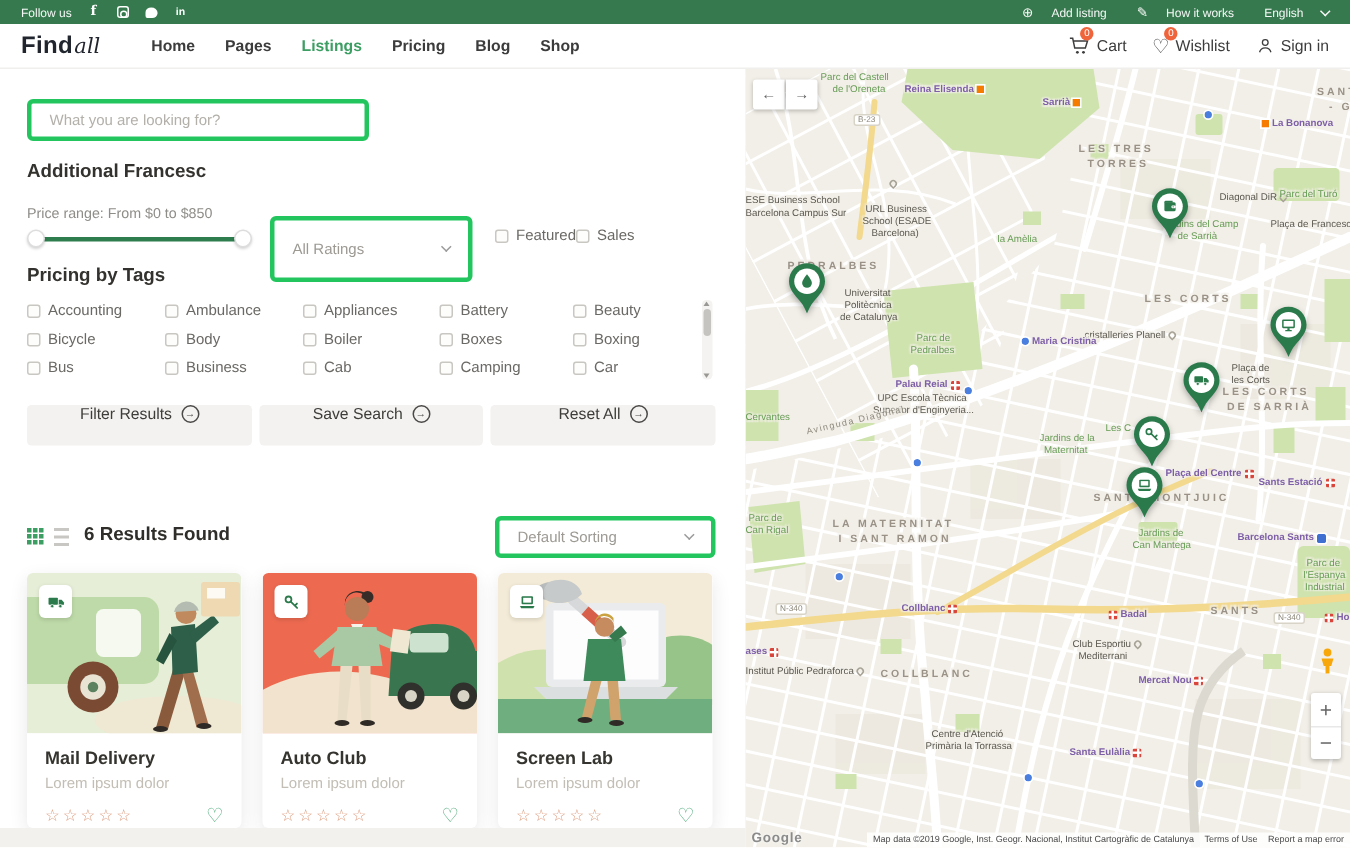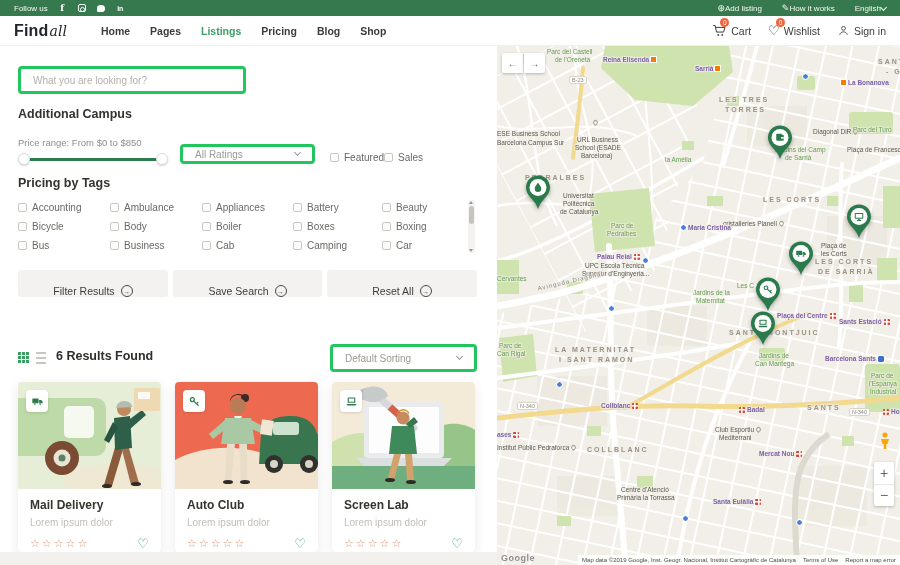--- a/index.html
+++ b/index.html
@@ -10,21 +10,21 @@
   .topbar{position:absolute;left:0;top:0;width:900px;height:16px;background:#37794e;display:flex;align-items:center;padding:0 14px;color:#fff;font-size:8px;}
   .topbar .follow{opacity:.95;margin-right:10px;}
   .socials{display:flex;align-items:center;gap:11px;}
   .soc{display:inline-flex;align-items:center;justify-content:center;width:9px;height:9px;color:#fff;}
   .soc.facebook::after{content:"f";font:700 9px "DejaVu Serif",serif;}
   .soc.instagram{width:8px;height:8px;border:1px solid #fff;border-radius:2px;position:relative;}
   .soc.instagram::after{content:"";position:absolute;left:1.5px;top:1.5px;width:3px;height:3px;border:1px solid #fff;border-radius:50%;}
   .soc.twitter{width:8px;height:7px;background:#fff;border-radius:65% 70% 60% 20%/60% 65% 60% 30%;}
   .soc.linkedin::after{content:"in";font:700 7px "Liberation Sans",sans-serif;}
   .topbar-right{margin-left:auto;display:flex;align-items:center;gap:20px;}
-  .tb-item{display:inline-flex;align-items:center;gap:0;opacity:.95;cursor:pointer;}
+  .tb-item{display:inline-flex;align-items:center;gap:12px;opacity:.95;cursor:pointer;}
   .plus-circle-icon::after{content:"⊕";font-size:9px;}
   .pencil-icon::after{content:"✎";font-size:9px;}
   .chev-w{width:5px;height:5px;border-right:1px solid #fff;border-bottom:1px solid #fff;transform:rotate(45deg);margin-top:-2px;}
 
   
   .header{position:absolute;left:0;top:16px;width:900px;height:30px;background:#fff;border-bottom:1px solid #f0efed;display:flex;align-items:center;padding:0 14px;}
   .logo{display:flex;align-items:baseline;margin-right:34px;cursor:pointer;}
   .logo .a{font-size:16px;font-weight:800;color:#21252e;letter-spacing:.2px;}
   .logo .b{font-family:"DejaVu Serif",serif;font-style:italic;font-size:14px;color:#21252e;margin-left:1px;}
   .nav{display:flex;align-items:center;gap:20px;}
@@ -48,21 +48,21 @@
   .slider .h-l{left:0;}.slider .h-r{right:0;}
   .cb{display:inline-block;width:9px;height:9px;border:1px solid #c9c7c2;background:#fdfdfc;border-radius:2px;flex:none;cursor:pointer;}
   .check-item{position:absolute;display:flex;align-items:center;gap:5px;font-size:10px;color:#6b6965;}
   .tags{position:absolute;left:18px;top:202px;width:446px;display:grid;grid-template-columns:92px 92px 91px 89px auto;row-gap:8px;}
   .tag{display:flex;align-items:center;gap:5px;font-size:10px;color:#6b6965;cursor:pointer;}
   .tags-scrollbar{position:absolute;left:468px;top:200px;width:7px;height:53px;background:#f4f3f1;border-radius:3px;cursor:pointer;}
   .tags-scrollbar .thumb{position:absolute;left:1px;top:6px;width:5px;height:18px;background:#c6c4c0;border-radius:3px;}
   .tags-scrollbar::before,.tags-scrollbar::after{content:"";position:absolute;left:1.2px;border-left:2.3px solid transparent;border-right:2.3px solid transparent;}
   .tags-scrollbar::before{top:1px;border-bottom:3px solid #9a9894;}
   .tags-scrollbar::after{bottom:1px;border-top:3px solid #9a9894;}
-  .fbtn{position:absolute;top:270px;height:27px;background:#f3f2f0;border:none;border-radius:3px;font-size:10.5px;color:#3e3d3a;display:flex;align-items:flex-end;justify-content:center;cursor:pointer;}
+  .fbtn{position:absolute;top:270px;height:27px;background:#f3f2f0;border:none;border-radius:3px;font-size:10.5px;color:#3e3d3a;display:flex;align-items:flex-start;justify-content:center;cursor:pointer;}
   .circ{width:12px;height:12px;border:1.1px solid #4a4947;border-radius:50%;display:inline-flex;align-items:center;justify-content:center;margin-left:6px;}
   .circ::after{content:"→";font-size:7px;line-height:1;color:#4a4947;}
 
   
   .view-toggle{position:absolute;top:352px;width:12px;height:12px;display:grid;grid-template-columns:repeat(3,3px);grid-template-rows:repeat(3,3px);gap:1px;cursor:pointer;}
   .view-toggle span{background:#3c9e63;}
   .view-toggle.list span{background:#c9c7c3;height:2px;width:10px;grid-column:1/4;}
   .view-toggle.list{display:flex;flex-direction:column;justify-content:space-between;width:12px;}
   .results-title{position:absolute;left:56px;top:349px;font-size:12.5px;font-weight:700;color:#2f2e2a;}
 
@@ -209,30 +209,30 @@
           </svg>
         <span>Sign in</span>
       </span>
     </span>
   </div>
 
   <div class="lp-input" style="left:18px;top:66px;width:228px;height:28px;">
     <input placeholder="What you are looking for?" style="">
   </div>
 
-  <div class="h-title" style="left:18px;top:107px;">Additional Campus</div>
+  <div class="h-title" style="left:18px;top:107px;">Additional Francesc</div>
   <div class="price-label">Price range: From $0 to $850</div>
 
   <div class="slider">
     <div class="track"></div>
     <div class="handle h-l"></div>
     <div class="handle h-r"></div>
   </div>
 
-  <div class="lp-input select" style="left:180px;top:144px;width:135px;height:20px;">
+  <div class="lp-input select" style="left:180px;top:144px;width:135px;height:44px;">
     <span>All Ratings</span>
       <span class="chev"></span>
   </div>
   <label class="check-item" style="left:330px;top:152px;">
     <span class="cb"></span>
       <span>Featured</span>
   </label>
   <label class="check-item" style="left:384px;top:152px;">
     <span class="cb"></span>
       <span>Sales</span>

